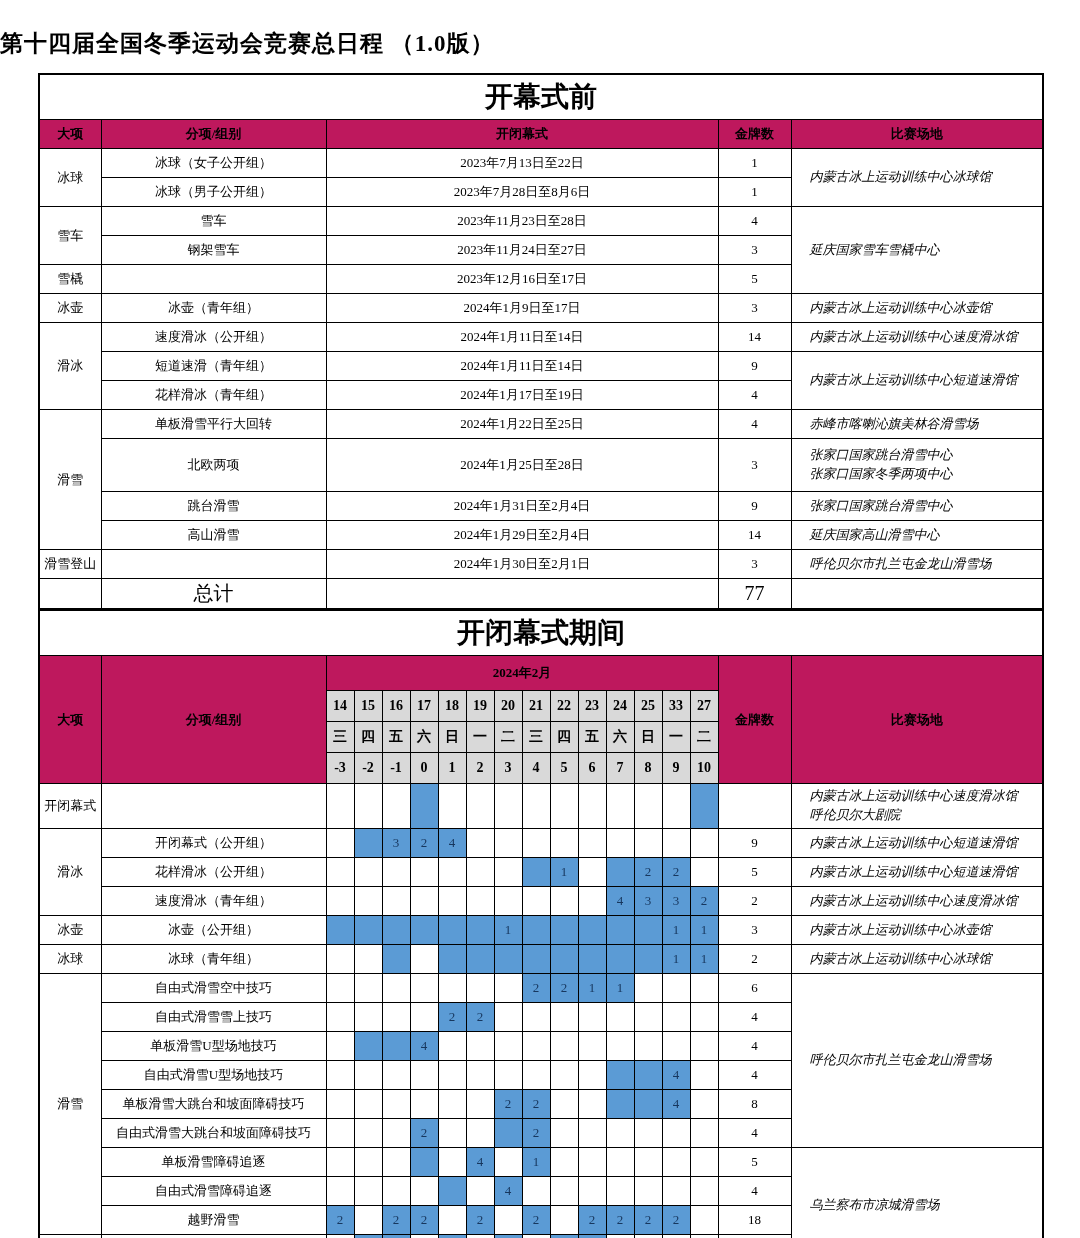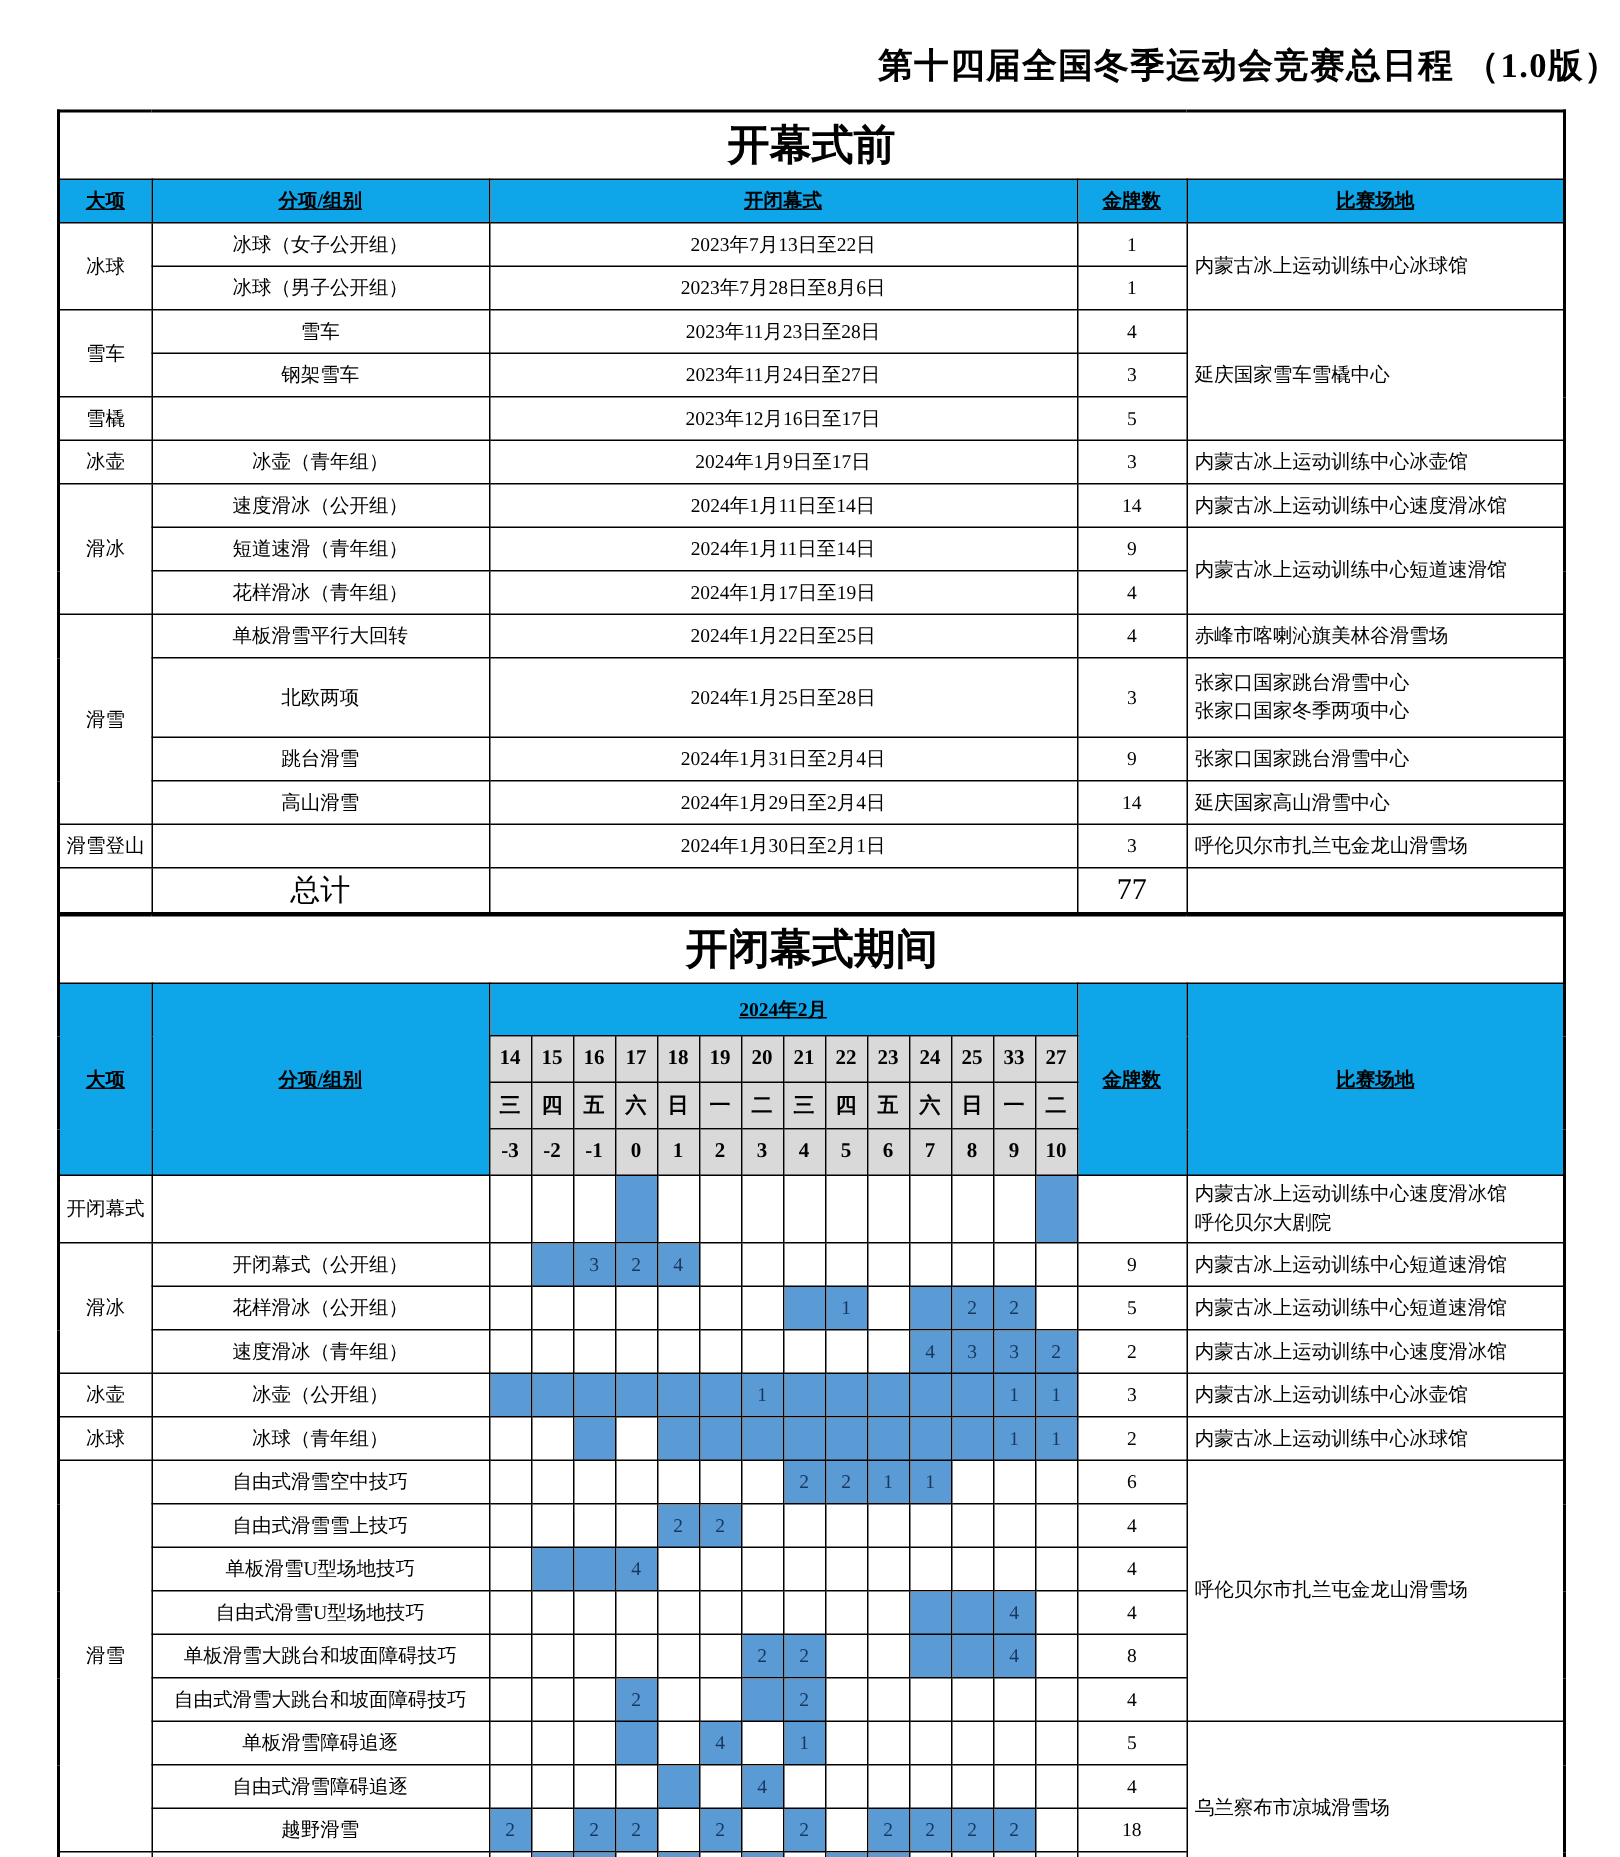--- a/index.html
+++ b/index.html
@@ -1,25 +1,25 @@
 <!DOCTYPE html>
 <html><head>
 <meta charset="utf-8">
 <style>
   html,body{margin:0;padding:0;background:#fff;}
   body{width:1080px;font-family:"Liberation Serif","DejaVu Serif",serif;color:#000;}
   .page{width:1080px;padding-top:20px;}
-  .doc-title{width:1080px;text-align:right;font-size:23px;font-weight:bold;letter-spacing:1px;margin:8px 0 14px 0;}
+  .doc-title{width:1080px;text-align:left;font-size:23px;font-weight:bold;letter-spacing:1px;margin:8px 0 14px 0;}
   .doc{width:1004px;margin-left:38px;}
   table{border-collapse:collapse;table-layout:fixed;width:1004px;border:2px solid #000;}
   td{border:1px solid #000;text-align:center;font-size:13px;padding:1px 2px;overflow:hidden;vertical-align:middle;}
   tr.section-row td{height:42px;font-size:28px;font-weight:bold;background:#fff;border:1px solid #000;}
-  td.hdr{background:#0ea5e9;font-weight:bold;text-decoration:underline;}
+  td.hdr{background:#be185d;font-weight:bold;}
   td.daynum{background:#d9d9d9;font-weight:bold;font-size:14px;height:28px;}
-  td.venue{text-align:left;padding-left:5px;white-space:pre-line;line-height:1.45;}
+  td.venue{text-align:left;padding-left:18px;white-space:pre-line;line-height:1.45;font-style:italic;}
   td.mark{background:#5b9bd5;color:#17375e;}
   td.day{font-size:13px;}
   tr.r td{height:26px;}
   tr.tall td{height:50px;}
   tr.tall2 td{height:42px;}
   tr.total-row td{font-weight:normal;font-size:20px;height:27px;}
 </style>
 </head>
 <body>
 

